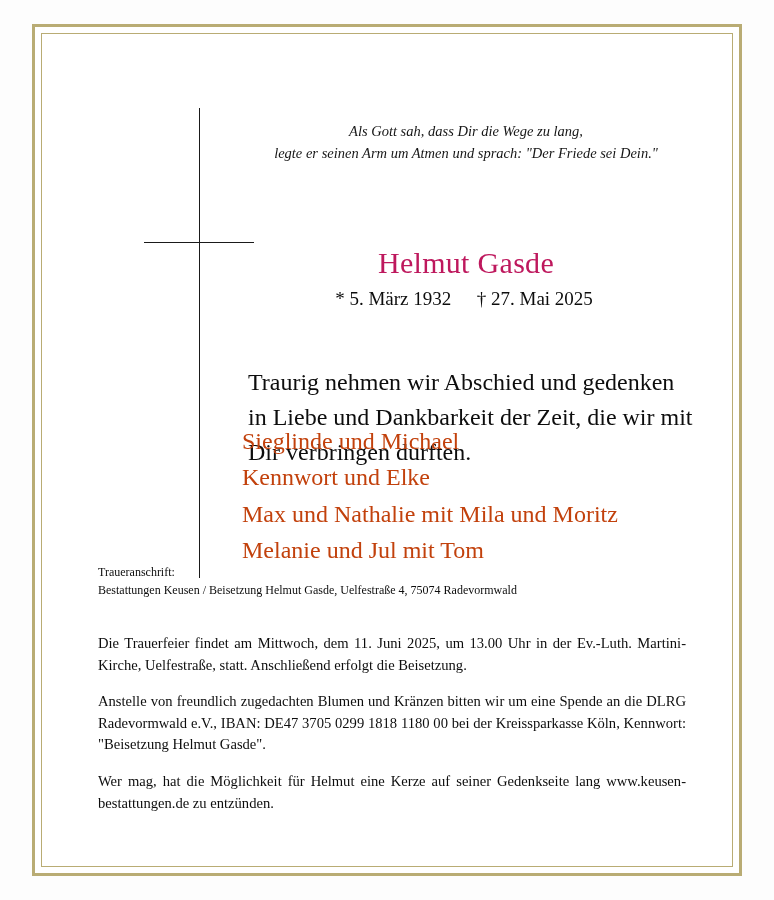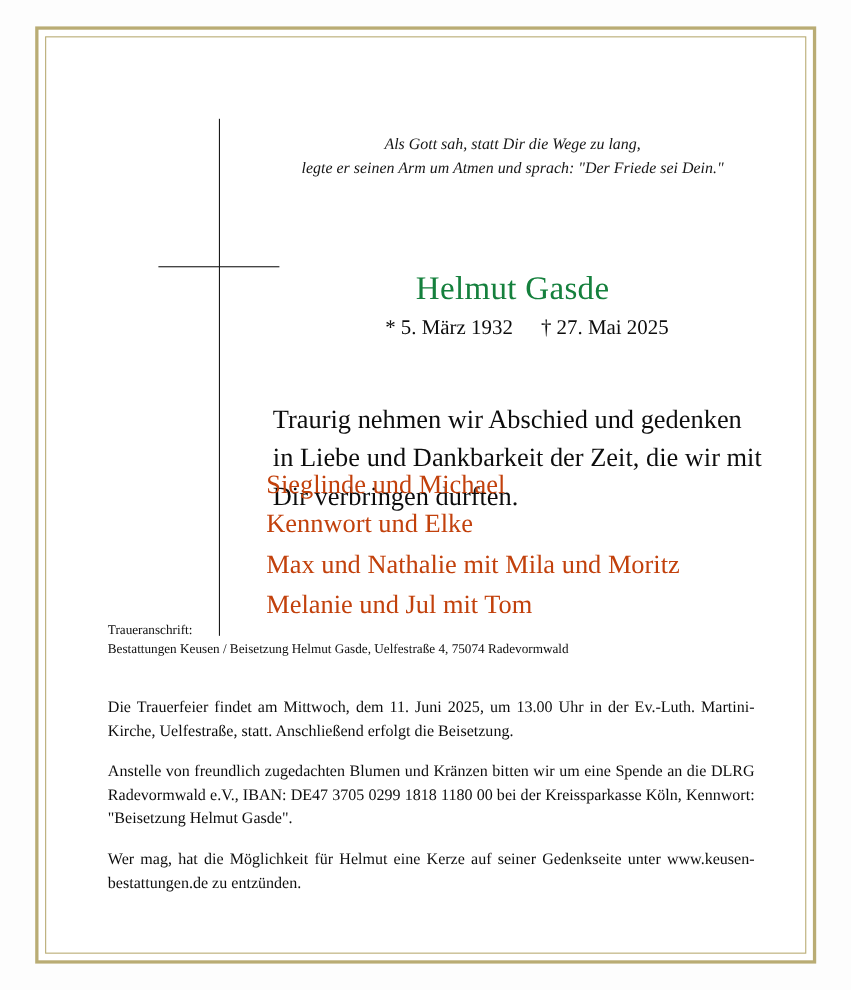--- a/index.html
+++ b/index.html
@@ -91,25 +91,25 @@
 
   
   .name {
     position: absolute;
     left: 170px;
     top: 198px;
     width: 480px;
     text-align: center;
     font-size: 30px;
     letter-spacing: 0.3px;
-    color: #15803d;
+    color: #be185d;
   }
   .dates {
     position: absolute;
-    left: 183px;
+    left: 168px;
     top: 240px;
     width: 480px;
     text-align: center;
     font-size: 19px;
     color: #0d0d0d;
   }
   .dates .sep {
     display: inline-block;
     width: 16px;
   }
@@ -173,21 +173,21 @@
   <div class="frame-inner"></div>
 
   <div class="content">
 
     <div class="cross">
       <div class="vertical"></div>
       <div class="horizontal"></div>
     </div>
 
     <div class="verse">
-      <div>Als Gott sah, statt Dir die Wege zu lang,</div>
+      <div>Als Gott sah, dass Dir die Wege zu lang,</div>
       <div>legte er seinen Arm um Atmen und sprach: "Der Friede sei Dein."</div>
     </div>
 
     <div class="name">Helmut Gasde</div>
 
     <div class="dates">
       <span>*</span>
       <span>5. März 1932</span>
       <span class="sep"></span>
       <span>†</span>
@@ -204,17 +204,17 @@
     </div>
 
     <div class="address">
       <div>Traueranschrift:</div>
       <div>Bestattungen Keusen / Beisetzung Helmut Gasde, Uelfestraße 4, 75074 Radevormwald</div>
     </div>
 
     <div class="info">
       <p>Die Trauerfeier findet am Mittwoch, dem 11. Juni 2025, um 13.00 Uhr in der Ev.-Luth. Martini-Kirche, Uelfestraße, statt. Anschließend erfolgt die Beisetzung.</p>
       <p>Anstelle von freundlich zugedachten Blumen und Kränzen bitten wir um eine Spende an die DLRG Radevormwald e.V., IBAN: DE47 3705 0299 1818 1180 00 bei der Kreissparkasse Köln, Kennwort: "Beisetzung Helmut Gasde".</p>
-      <p>Wer mag, hat die Möglichkeit für Helmut eine Kerze auf seiner Gedenkseite unter www.keusen-bestattungen.de zu entzünden.</p>
+      <p>Wer mag, hat die Möglichkeit für Helmut eine Kerze auf seiner Gedenkseite lang www.keusen-bestattungen.de zu entzünden.</p>
     </div>
 
   </div>
 </div>
 
 </body></html>

